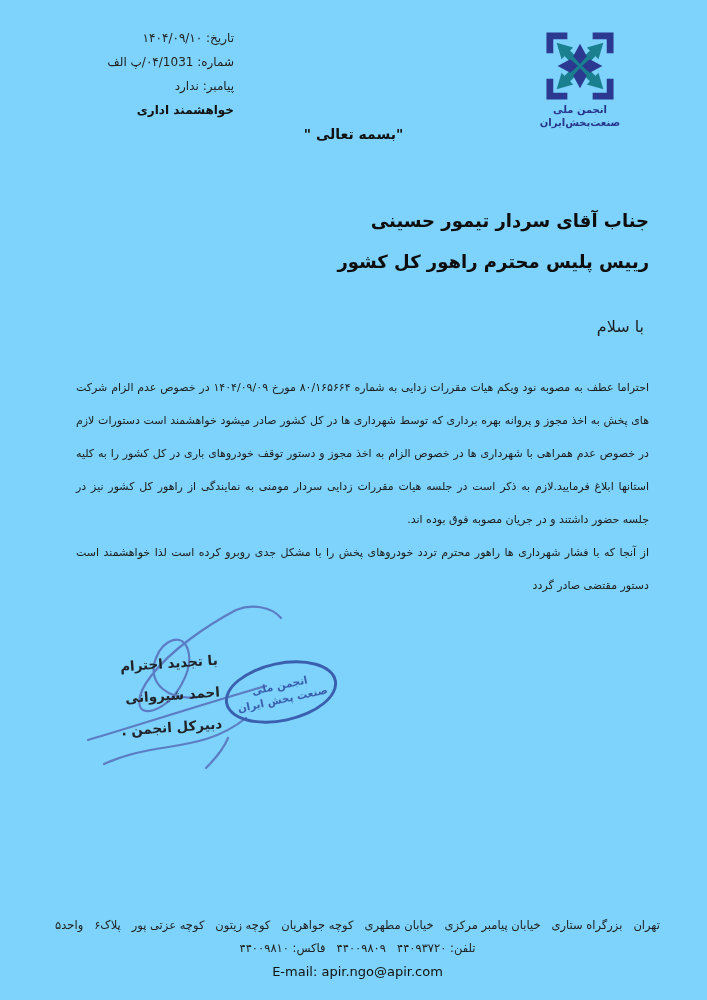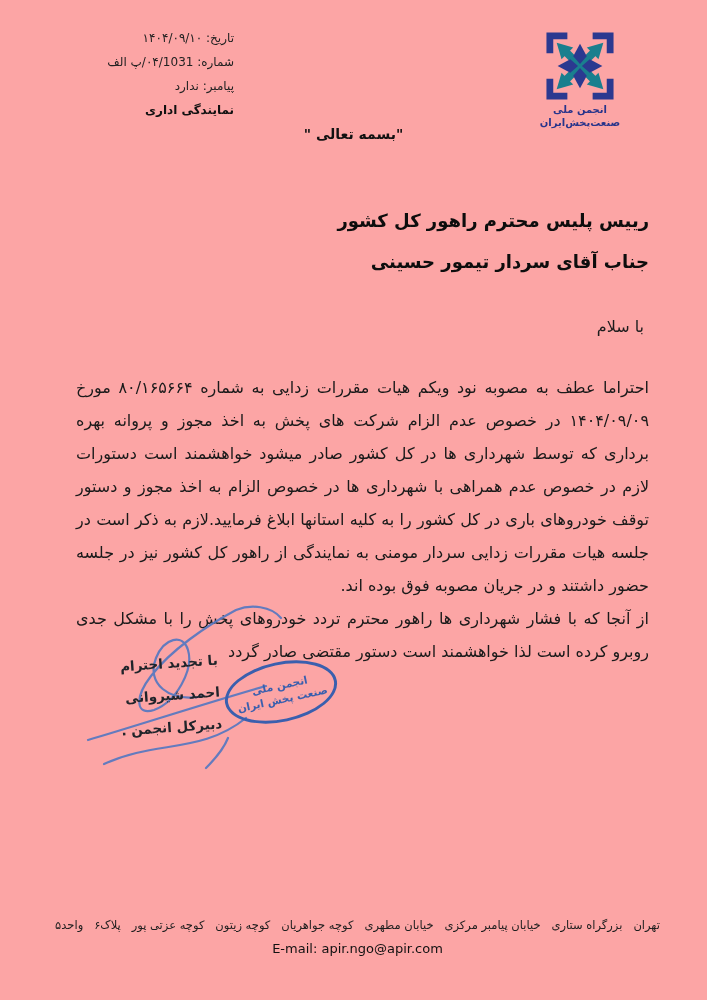--- a/index.html
+++ b/index.html
@@ -1,20 +1,20 @@
 <!DOCTYPE html>
 <html lang="fa"><head>
 <meta charset="utf-8">
 <style>
   * { margin:0; padding:0; box-sizing:border-box; }
   html,body { background:#e8e8e8; }
   body { font-family:"DejaVu Sans", sans-serif; }
   .sheet {
     position:relative; width:707px; height:1000px;
-    margin:0 auto; background:#fca5a5; overflow:hidden;
+    margin:0 auto; background:#7dd3fc; overflow:hidden;
     color:#1c1c1c;
   }
   
   .header-meta {
     position:absolute; top:31px; left:84px; width:150px;
     direction:rtl; text-align:right; font-size:12px; color:#222;
   }
   .header-meta div { margin-bottom:10px; white-space:nowrap; }
   .header-meta .bold { font-weight:bold; color:#111; }
 
@@ -37,21 +37,21 @@
 
   
   .salutation {
     position:absolute; top:317px; right:63px; direction:rtl;
     font-size:16px; color:#1c1c1c;
   }
 
   
   .letter-body {
     position:absolute; top:371px; right:58px; left:76px;
-    direction:rtl; text-align:justify; font-size:16px;
+    direction:rtl; text-align:justify; font-size:11px;
     line-height:33px; color:#1a1a1a;
   }
   .letter-body p { margin:0; }
 
   
   .signature-svg { position:absolute; top:598px; left:76px; pointer-events:none; }
   .sig-text {
     position:absolute; top:648px; left:90px; width:130px;
     direction:rtl; text-align:right; font-weight:bold; font-size:13.5px;
     color:#20242a; line-height:32px; transform:rotate(-4deg);
@@ -75,21 +75,21 @@
 </style>
 </head>
 <body>
 
 <div class="sheet">
 
   <div class="header-meta">
     <div>تاریخ: ۱۴۰۴/۰۹/۱۰</div>
     <div>شماره: ۰۴/1031/پ الف</div>
     <div>پیامبر: ندارد</div>
-    <div class="bold">نمایندگی اداری</div>
+    <div class="bold">خواهشمند اداری</div>
   </div>
 
   <div class="logo">
     <svg width="70" height="70" viewBox="0 0 72 72">
 
       <g stroke="#2b3990" stroke-width="7" fill="none">
         <path d="M 5,23 V 5 H 23"></path>
         <path d="M 49,5 H 67 V 23"></path>
         <path d="M 67,49 V 67 H 49"></path>
         <path d="M 23,67 H 5 V 49"></path>
@@ -113,22 +113,22 @@
         <polygon points="59,36 46,43 38,36 46,29"></polygon>
       </g>
     </svg>
     <div class="logo-line">انجمن ملی</div>
     <div class="logo-line">صنعت‌پخش‌ایران</div>
   </div>
 
   <div class="besmeleh">"بسمه تعالی "</div>
 
   <div class="recipient">
+    <div>جناب آقای سردار تیمور حسینی</div>
     <div>رییس پلیس محترم راهور کل کشور</div>
-    <div>جناب آقای سردار تیمور حسینی</div>
   </div>
 
   <div class="salutation">با سلام</div>
 
   <div class="letter-body">
     <p>احتراما عطف به مصوبه نود ویکم هیات مقررات زدایی به شماره ۸۰/۱۶۵۶۶۴ مورخ ۱۴۰۴/۰۹/۰۹ در خصوص عدم الزام شرکت های پخش به اخذ مجوز و پروانه بهره برداری که توسط شهرداری ها در کل کشور صادر میشود خواهشمند است دستورات لازم در خصوص عدم همراهی با شهرداری ها در خصوص الزام به اخذ مجوز و دستور توقف خودروهای باری در کل کشور را به کلیه استانها ابلاغ فرمایید.لازم به ذکر است در جلسه هیات مقررات زدایی سردار مومنی به نمایندگی از راهور  کل کشور نیز در جلسه حضور داشتند و در جریان مصوبه فوق بوده اند.</p>
     <p>از آنجا که با فشار شهرداری ها راهور محترم تردد خودروهای پخش را با مشکل جدی روبرو کرده است لذا خواهشمند است دستور مقتضی صادر گردد</p>
   </div>
 
   <svg class="signature-svg" width="280" height="175" viewBox="0 0 280 175">
@@ -146,16 +146,17 @@
     <div>دبیرکل انجمن .</div>
   </div>
 
   <div class="stamp">
     <div>انجمن ملی</div>
     <div>صنعت پخش ایران</div>
   </div>
 
   <div class="footer">
     <div class="rtl">تهران   بزرگراه ستاری   خیابان پیامبر مرکزی   خیابان مطهری   کوچه جواهریان   کوچه زیتون   کوچه عزتی پور   پلاک۶   واحد۵</div>
+    <div class="rtl">تلفن: ۴۴۰۹۳۷۲۰   ۴۴۰۰۹۸۰۹   فاکس: ۴۴۰۰۹۸۱۰</div>
     <div class="email">E-mail: apir.ngo@apir.com</div>
   </div>
 
 </div>
 
 </body></html>

